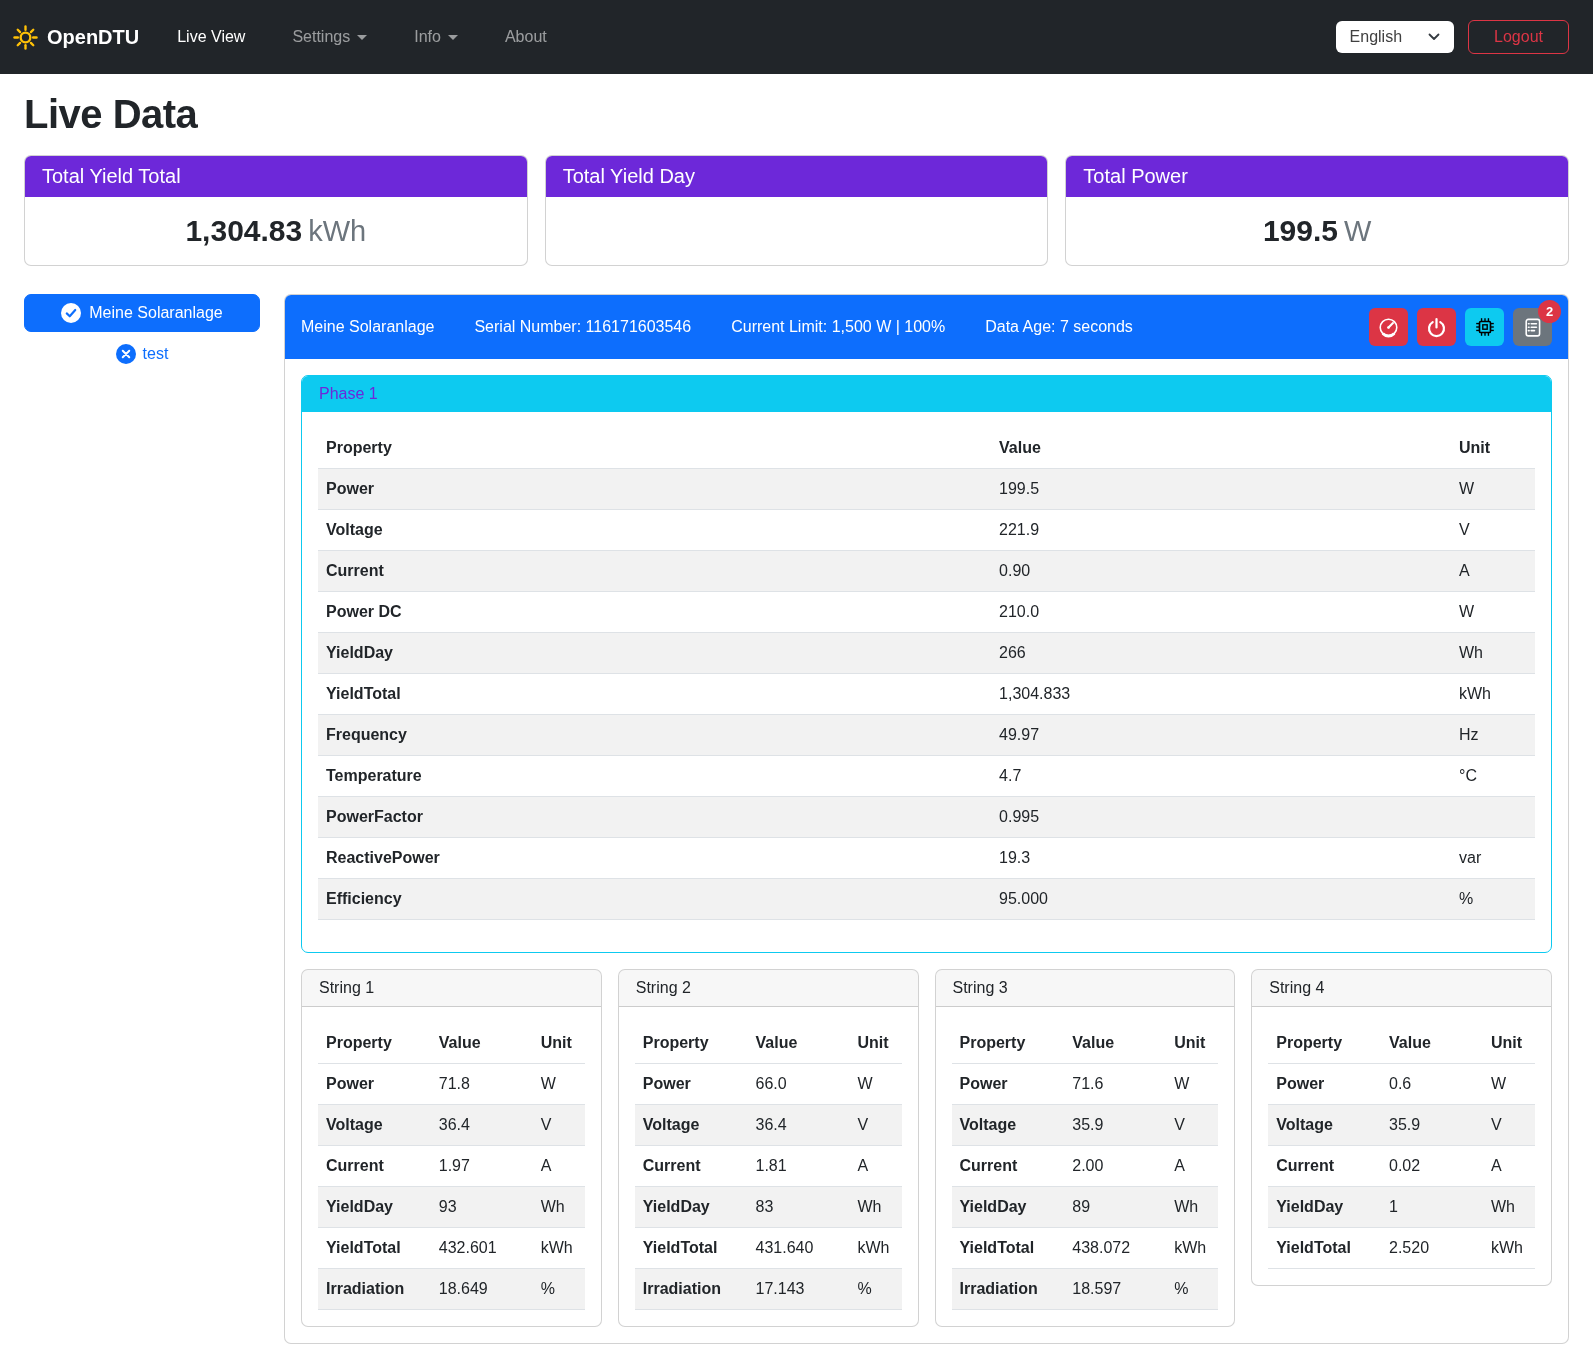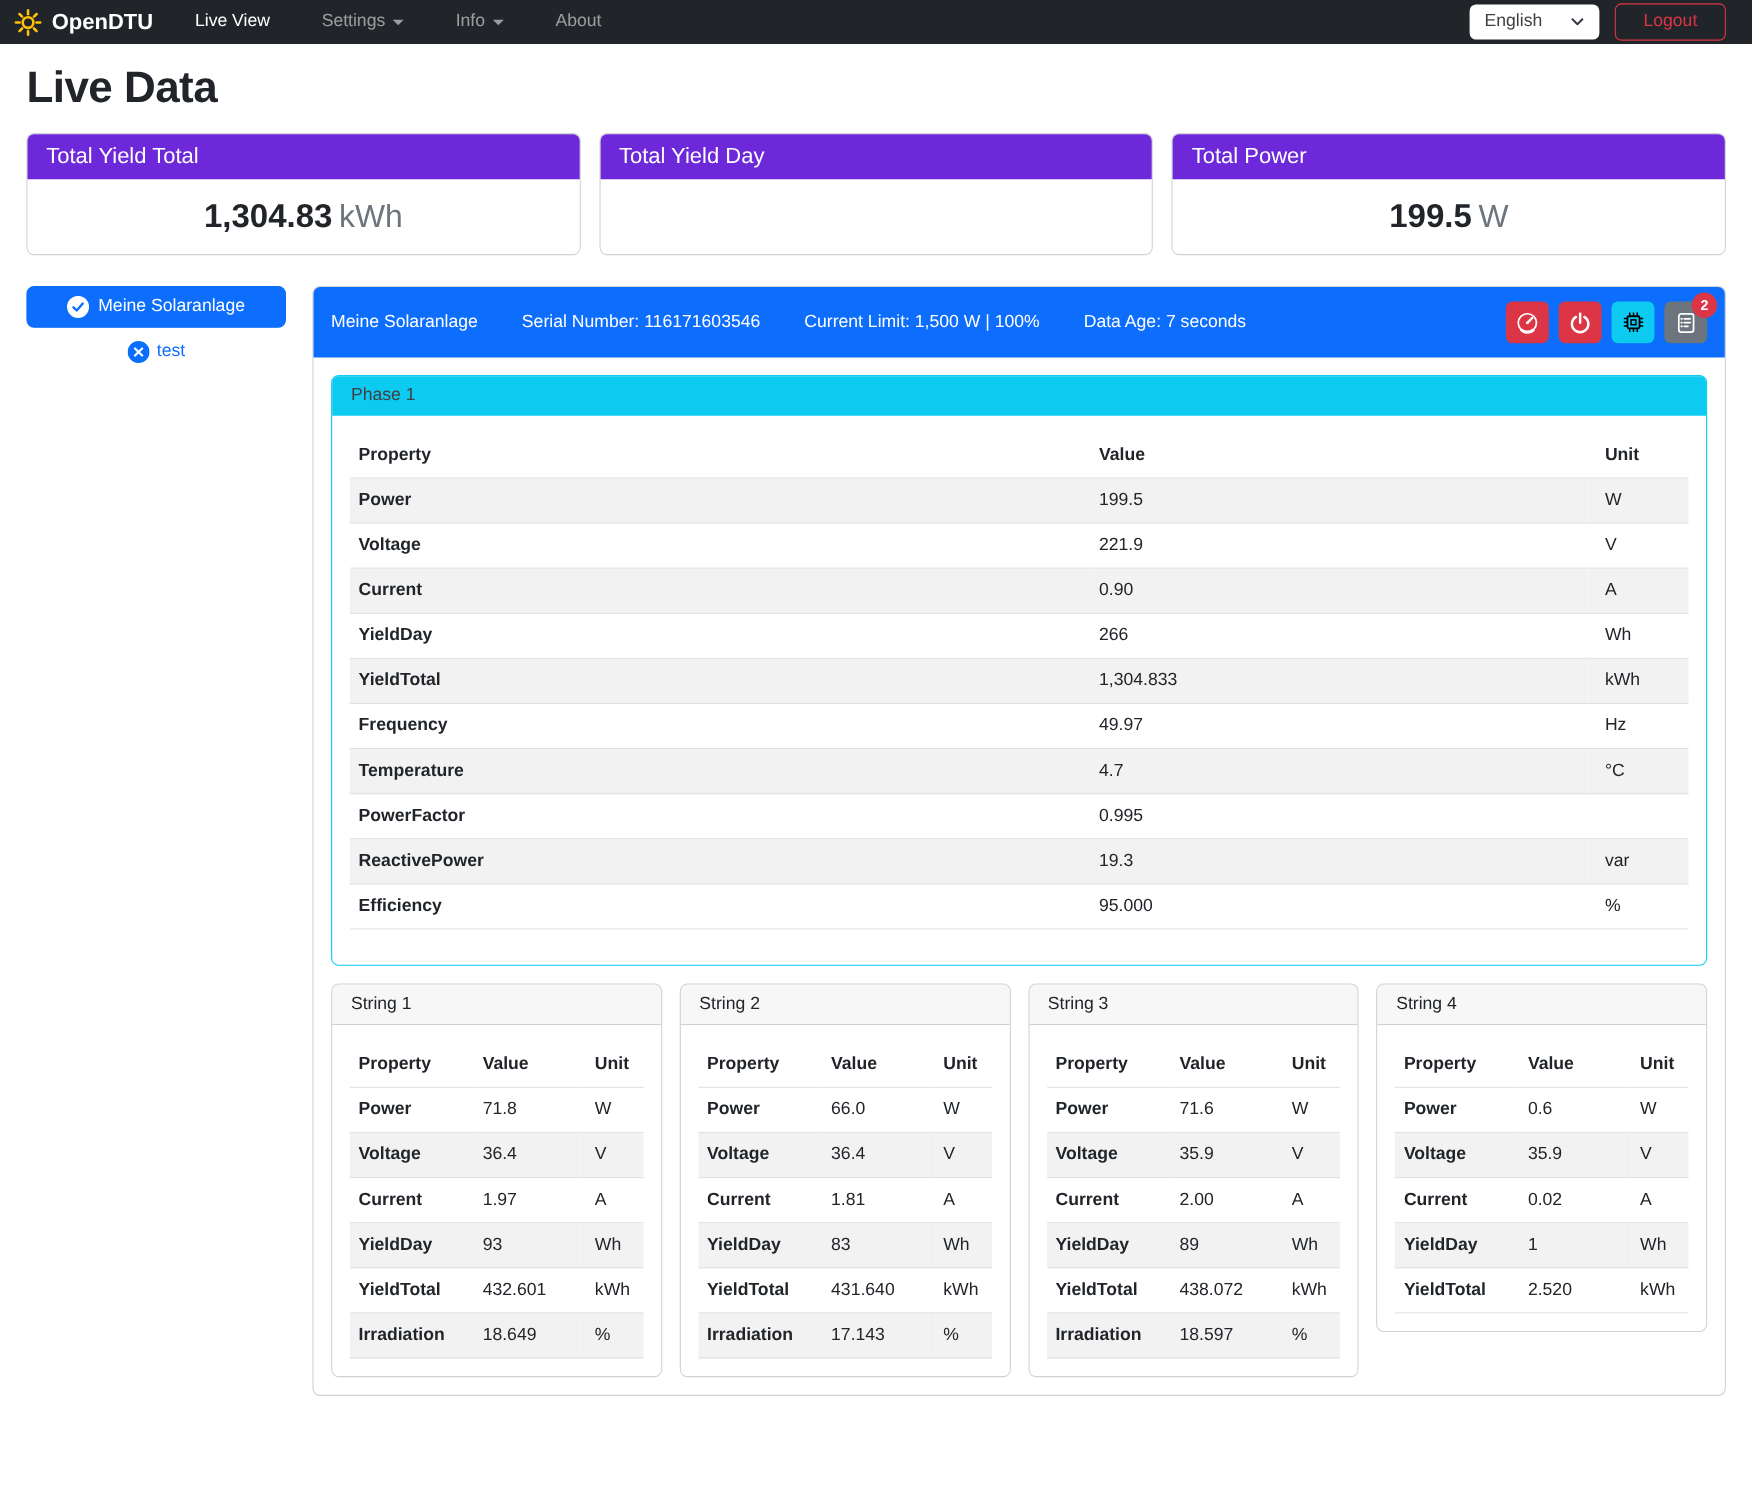--- a/index.html
+++ b/index.html
@@ -7,21 +7,21 @@
   body {
     width: 1593px;
     font-family: "Liberation Sans", "DejaVu Sans", sans-serif;
     color: #212529;
     font-size: 16px;
   }
 
   
   .navbar {
     background: #212529;
-    height: 40px;
+    height: 74px;
     display: flex;
     align-items: center;
     padding: 0 24px 0 12px;
   }
   .brand {
     display: flex; align-items: center; gap: 8px;
     color: #fff; font-size: 20px; font-weight: 700;
     margin-right: 24px; cursor: pointer;
   }
   .nav-items { display: flex; align-items: center; gap: 19px; flex: 1; }
@@ -123,21 +123,21 @@
     background: #dc3545; color: #fff;
     min-width: 23px; height: 23px; border-radius: 50%;
     font-size: 13px; font-weight: 700;
     display: flex; align-items: center; justify-content: center;
   }
   .inverter-body { padding: 16px; }
 
   
   .phase-card { border: 1px solid #0dcaf0; border-radius: 7px; }
   .phase-header {
-    background: #0dcaf0; color: #404040;
+    background: #0dcaf0; color: #6d28d9;
     padding: 9px 17px; border-radius: 6px 6px 0 0; font-size: 16px;
   }
   .phase-body { padding: 16px 16px 16px 16px; }
 
   
   table.data-table { width: 100%; border-collapse: collapse; margin-bottom: 16px; }
   table.data-table th, table.data-table td {
     padding: 8px; font-size: 16px; line-height: 1.5;
     border-bottom: 1px solid #dee2e6;
     text-align: left; vertical-align: middle;
@@ -340,20 +340,25 @@
                     <th>Voltage</th>
                     <td class="val">221.9</td>
                     <td class="unit">V</td>
                   </tr>
                   <tr>
                     <th>Current</th>
                     <td class="val">0.90</td>
                     <td class="unit">A</td>
                   </tr>
                   <tr>
+                    <th>Power DC</th>
+                    <td class="val">210.0</td>
+                    <td class="unit">W</td>
+                  </tr>
+                  <tr>
                     <th>YieldDay</th>
                     <td class="val">266</td>
                     <td class="unit">Wh</td>
                   </tr>
                   <tr>
                     <th>YieldTotal</th>
                     <td class="val">1,304.833</td>
                     <td class="unit">kWh</td>
                   </tr>
                   <tr>

